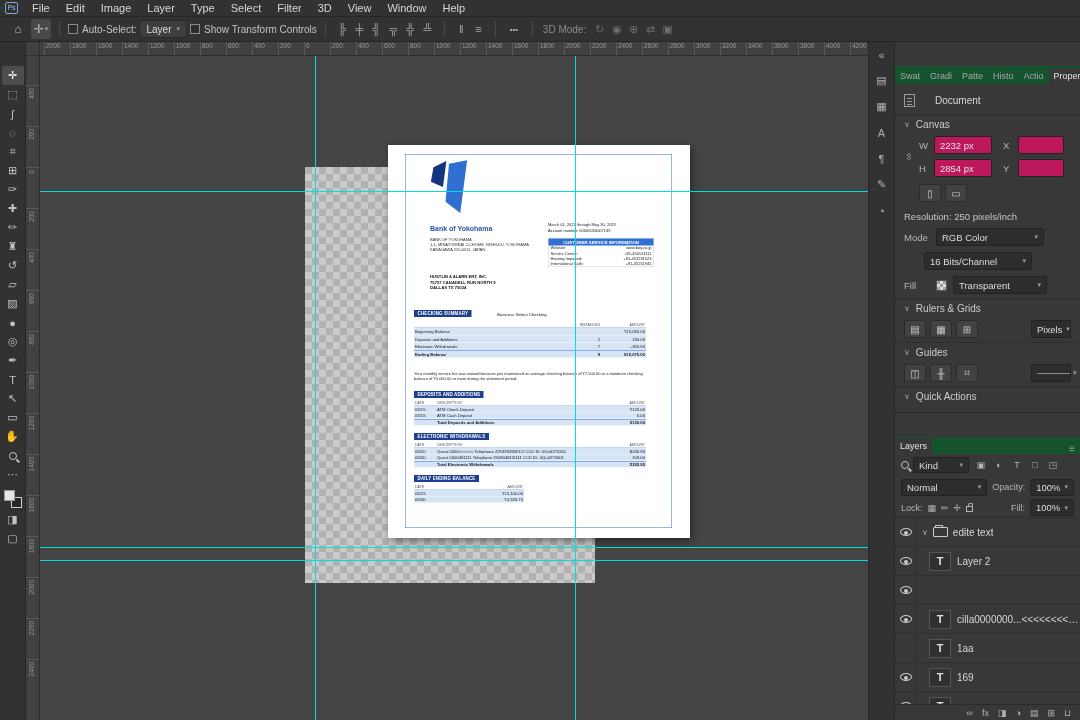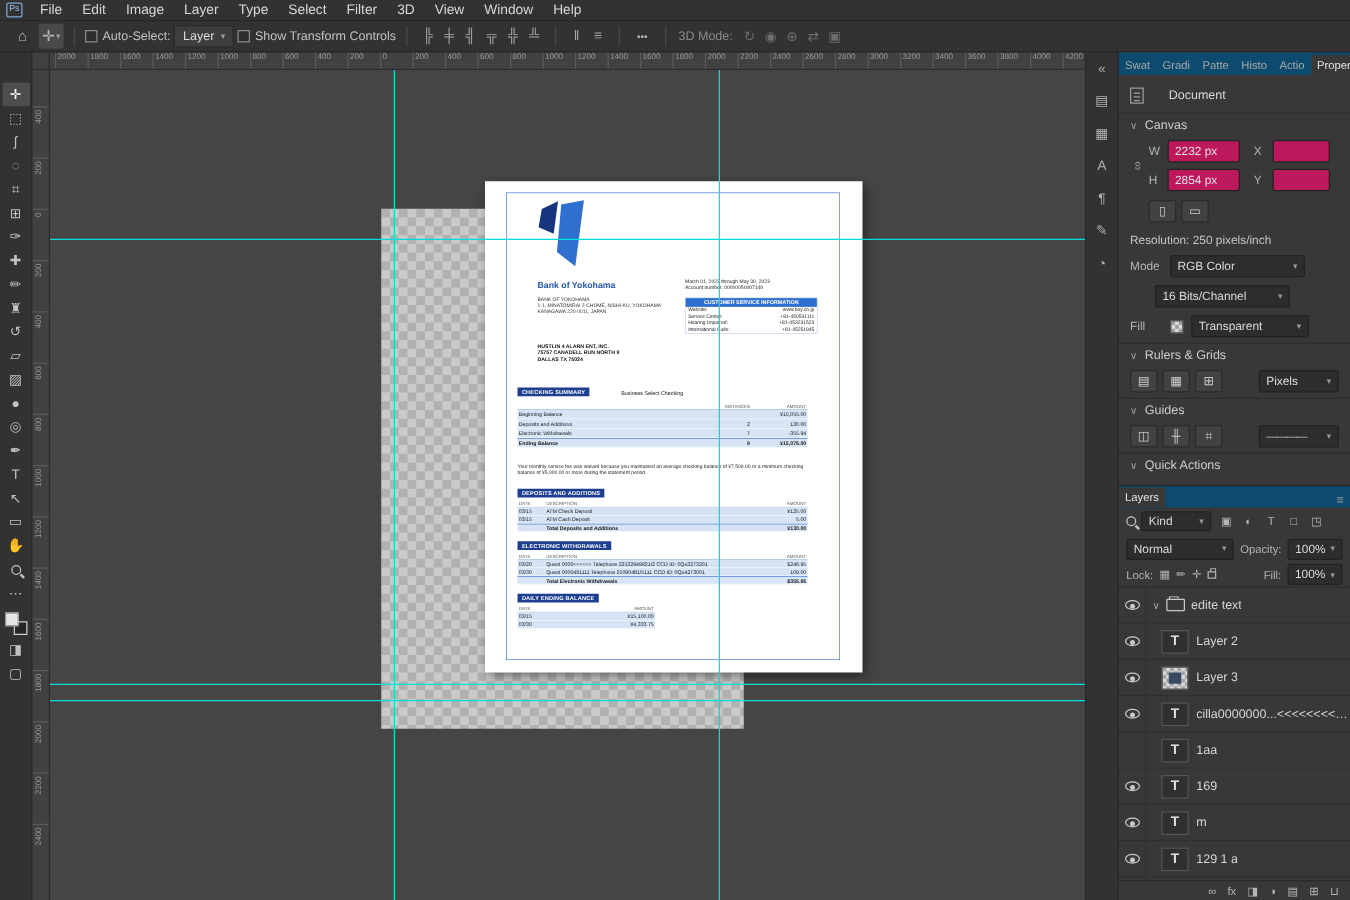--- a/index.html
+++ b/index.html
@@ -96,21 +96,21 @@
   .statusbar{height:15px;background:#3a3a3a;border-top:1px solid #2a2a2a;display:flex;align-items:center;font-size:9px;color:#c6c6c6;padding:0 7px;gap:10px;flex:0 0 15px;}
   .doc-info{color:#bdbdbd;}
   .chevr{color:#8f8f8f;font-size:9px;}
 
   
   .iconstrip{width:26px;background:#323232;border-left:1px solid #262626;display:flex;flex-direction:column;align-items:center;padding-top:4px;gap:9px;flex:0 0 26px;}
   .strip-btn{background:none;border:none;color:#b0b0b0;font-size:11px;width:20px;height:17px;cursor:pointer;}
 
   
   .rightpanel{width:186px;background:#383838;border-left:1px solid #262626;display:flex;flex-direction:column;flex:0 0 186px;}
-  .panel-tabs{height:18px;background:#0c4a6e;display:flex;align-items:flex-end;flex:0 0 18px;overflow:hidden;}
+  .panel-tabs{height:18px;background:#14532d;display:flex;align-items:flex-end;flex:0 0 18px;overflow:hidden;margin-top:24px;}
   .ptab{font-size:9px;color:#a9a9a9;padding:3px 5px;white-space:nowrap;cursor:pointer;}
   .ptab.active{background:#383838;color:#e4e4e4;}
   .ptab-menu{margin-left:auto;color:#9a9a9a;font-size:10px;padding:0 5px;cursor:pointer;}
   .props-body{height:328px;flex:0 0 328px;padding:6px 9px;overflow:hidden;font-size:10px;}
   .doc-row{display:flex;align-items:center;gap:20px;height:20px;color:#d8d8d8;}
   .doc-icon{width:11px;height:13px;border:1px solid #9a9a9a;position:relative;}
   .doc-icon::before{content:"";position:absolute;left:2px;top:3px;width:5px;height:1px;background:#9a9a9a;box-shadow:0 3px 0 #9a9a9a,0 6px 0 #9a9a9a;}
   .pdivider{height:1px;background:#2d2d2d;margin:4px -9px;}
   .section-h{display:flex;align-items:center;gap:6px;color:#cccccc;font-size:10px;margin:4px 0 6px;}
   .chev-s{font-size:8px;color:#9c9c9c;}
@@ -125,21 +125,21 @@
   .orient-row{display:flex;gap:4px;margin:7px 0 0 15px;}
   .pbtn{width:22px;height:18px;background:#424242;border:1px solid #2b2b2b;border-radius:2px;color:#c9c9c9;font-size:10px;cursor:pointer;display:flex;align-items:center;justify-content:center;}
   .res-row{margin-top:9px;font-size:9.5px;color:#c6c6c6;}
   .lblrow{display:flex;align-items:center;gap:6px;margin-top:6px;}
   .lbl{width:26px;font-size:9.5px;color:#b5b5b5;}
   .sel{display:flex;align-items:center;justify-content:space-between;background:#2d2d2d;border:1px solid #222;border-radius:2px;padding:0 5px;height:18px;font-size:9.5px;color:#ddd;cursor:pointer;width:108px;text-align:right;}
   .sel .arr{font-size:7px;color:#9a9a9a;margin-left:4px;}
   .indent{margin-left:20px;}
   .fillswatch{width:11px;height:11px;background:repeating-conic-gradient(#dcdcdc 0% 25%, #9d9d9d 0% 50%) 0 0/6px 6px;border:1px solid #555;}
   .btnrow{display:flex;align-items:center;gap:4px;margin-top:2px;}
-  .sel.short{width:64px;margin-left:auto;}
+  .sel.short{width:40px;margin-left:auto;}
   .guide-line-glyph{color:#bbb;letter-spacing:-1px;font-size:9px;}
 
   
   .layers-panel{flex:1;display:flex;flex-direction:column;border-top:1px solid #262626;position:relative;min-height:0;}
   .filter-row{height:22px;display:flex;align-items:center;gap:4px;padding:0 6px;flex:0 0 22px;}
   .kind-sel{width:56px;height:16px;font-size:9.5px;}
   .f-icon{background:none;border:1px solid transparent;color:#b5b5b5;font-size:9px;width:16px;height:16px;cursor:pointer;padding:0;}
   .blend-row{height:22px;display:flex;align-items:center;gap:5px;padding:0 6px;flex:0 0 22px;}
   .blend-sel{width:104px;height:17px;}
   .mini{font-size:9px;color:#b5b5b5;}
@@ -798,26 +798,20 @@
               </div>
               <div class="lbody">
                 <span class="thumb tthumb">T</span>
                 <span class="lname">Layer 2</span>
               </div>
             </div>
             <div class="lrow">
               <div class="eyecell">
                 <span class="eye"></span>
               </div>
-              <div class="lbody">
-                <span class="thumb rthumb">
-                  <span class="blob"></span>
-                </span>
-                <span class="lname">Layer 3</span>
-              </div>
             </div>
             <div class="lrow">
               <div class="eyecell">
                 <span class="eye"></span>
               </div>
               <div class="lbody">
                 <span class="thumb tthumb">T</span>
                 <span class="lname">cilla0000000...&lt;&lt;&lt;&lt;&lt;&lt;&lt;&lt;0 d</span>
               </div>
             </div>

